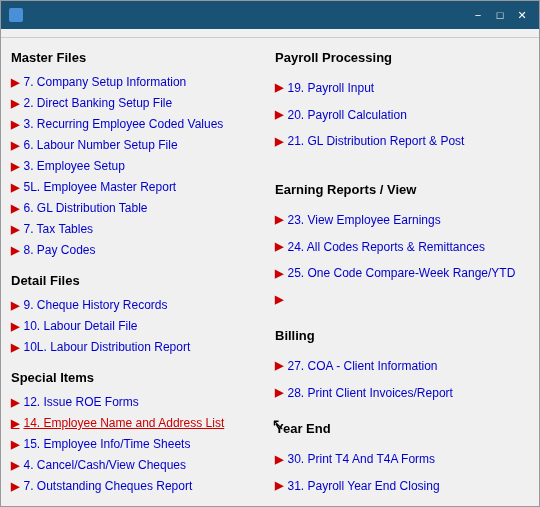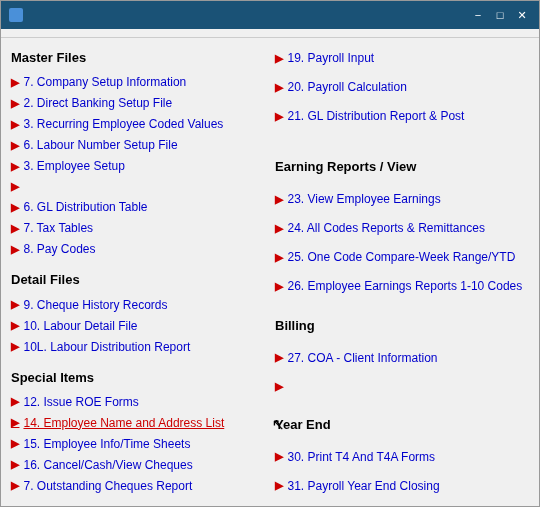--- a/index.html
+++ b/index.html
@@ -167,20 +167,21 @@
         <div class="menu-link">
           <span class="arrow">▶</span>
           <span>6. Labour Number Setup File</span>
         </div>
         <div class="menu-link">
           <span class="arrow">▶</span>
           <span>3. Employee Setup</span>
         </div>
         <div class="menu-link">
           <span class="arrow">▶</span>
+          <span>5L. Employee Master Report</span>
         </div>
         <div class="menu-link">
           <span class="arrow">▶</span>
           <span>6. GL Distribution Table</span>
         </div>
         <div class="menu-link">
           <span class="arrow">▶</span>
           <span>7. Tax Tables</span>
         </div>
         <div class="menu-link">
@@ -209,29 +210,30 @@
           <span class="arrow">▶</span>
           <span>14. Employee Name and Address List</span>
           <span style="position: absolute; right: -20px; top: 0px; font-size: 16px; color: rgb(0, 0, 0); pointer-events: none;">↖</span>
         </div>
         <div class="menu-link">
           <span class="arrow">▶</span>
           <span>15. Employee Info/Time Sheets</span>
         </div>
         <div class="menu-link">
           <span class="arrow">▶</span>
-          <span>16. Cancel/Cash/View Cheques</span>
+          <span>4. Cancel/Cash/View Cheques</span>
         </div>
         <div class="menu-link">
           <span class="arrow">▶</span>
           <span>7. Outstanding Cheques Report</span>
         </div>
       </div>
 
     <div class="column" id="right-col">
+        <div class="section-title">Payroll Processing</div>
         <div class="menu-link">
           <span class="arrow">▶</span>
           <span>19. Payroll Input</span>
         </div>
         <div class="menu-link">
           <span class="arrow">▶</span>
           <span>20. Payroll Calculation</span>
         </div>
         <div class="menu-link">
           <span class="arrow">▶</span>
@@ -245,29 +247,29 @@
         <div class="menu-link">
           <span class="arrow">▶</span>
           <span>24. All Codes Reports &amp; Remittances</span>
         </div>
         <div class="menu-link">
           <span class="arrow">▶</span>
           <span>25. One Code Compare-Week Range/YTD</span>
         </div>
         <div class="menu-link">
           <span class="arrow">▶</span>
-          <span>26. Employee Earnings Reports 1-10 Codes</span>
         </div>
         <div class="section-title" style="margin-top: 10px;">Billing</div>
         <div class="menu-link">
           <span class="arrow">▶</span>
           <span>27. COA - Client Information</span>
         </div>
         <div class="menu-link">
           <span class="arrow">▶</span>
+          <span>28. Print Client Invoices/Report</span>
         </div>
         <div class="section-title" style="margin-top: 10px;">Year End</div>
         <div class="menu-link">
           <span class="arrow">▶</span>
           <span>30. Print T4 And T4A Forms</span>
         </div>
         <div class="menu-link">
           <span class="arrow">▶</span>
           <span>31. Payroll Year End Closing</span>
         </div>

